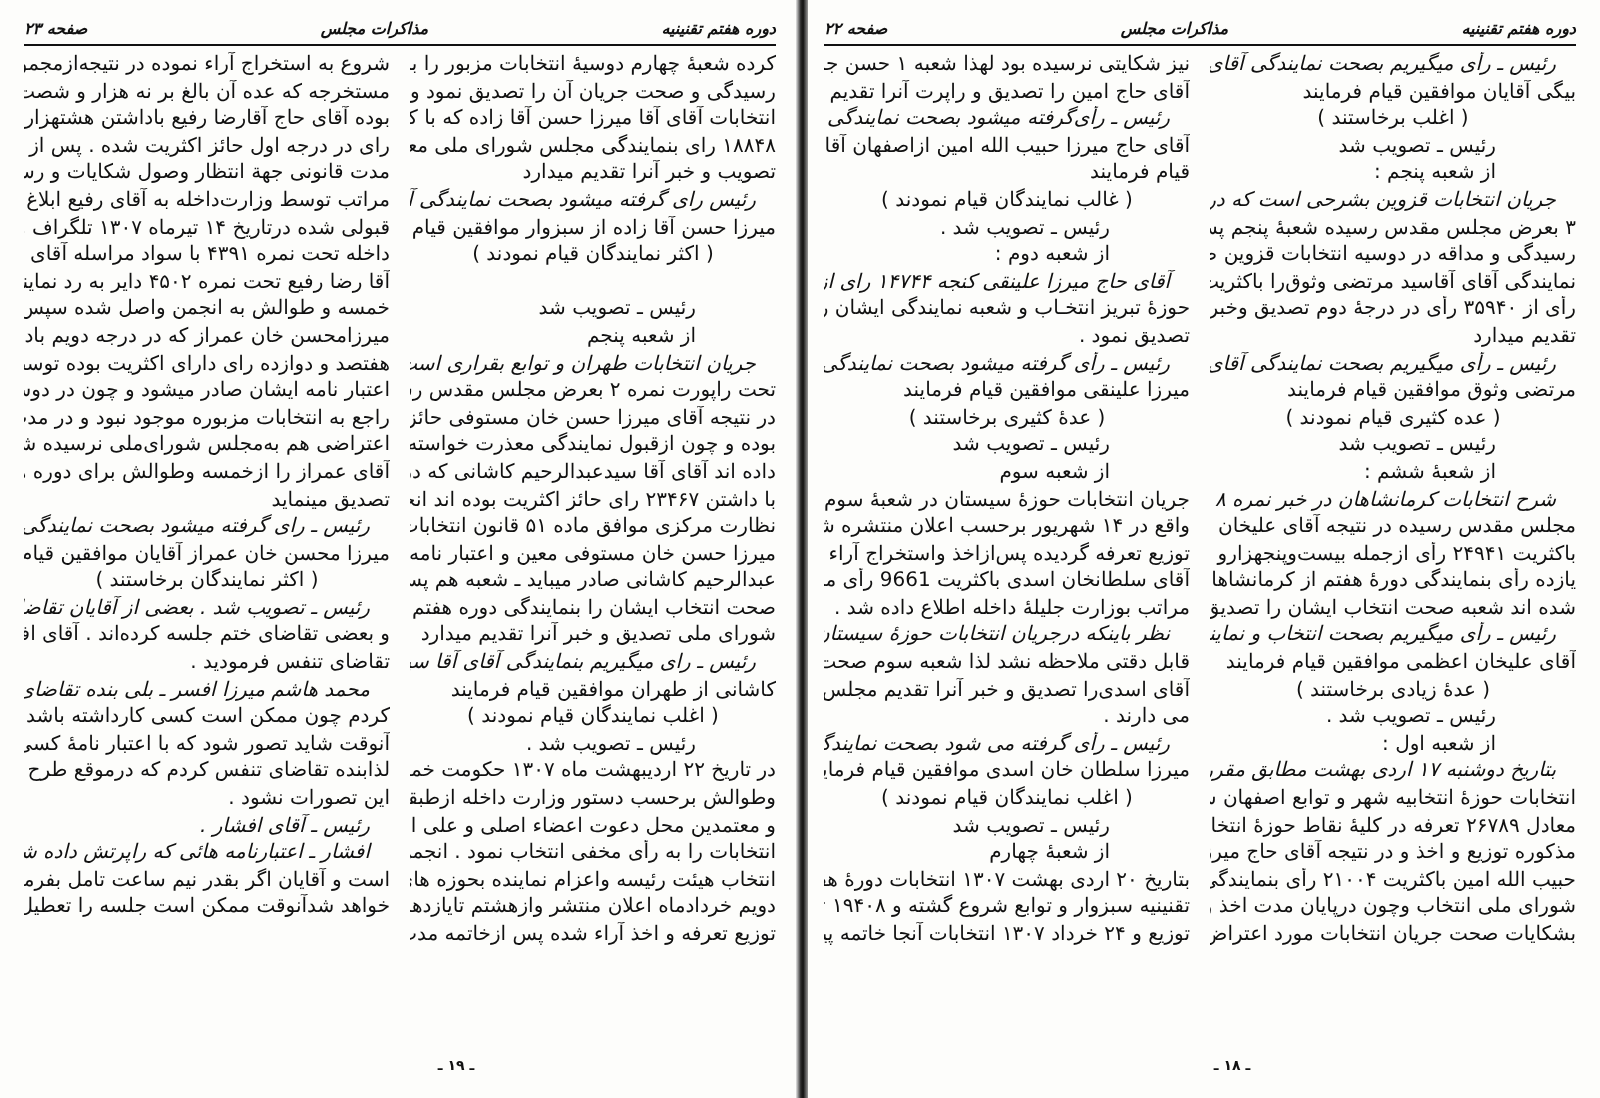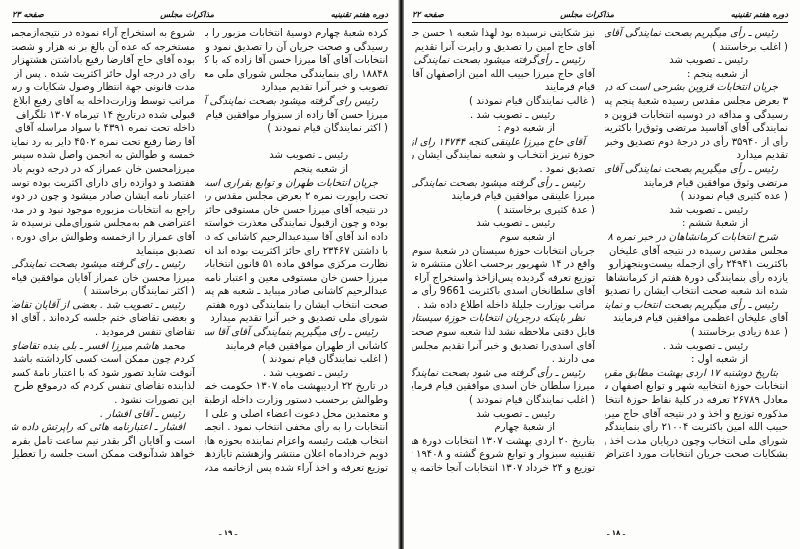--- a/index.html
+++ b/index.html
@@ -10,21 +10,21 @@
   .page.left { width: 398px; padding: 6px 10px 0 12px; }
   .page.right { width: 396px; padding: 6px 12px 0 8px; }
   .gutter { width: 6px; height: 549px; background: linear-gradient(to right, #e6e6e6, #2a2a2a 40%, #111 60%, #9a9a9a); }
   .header { display: flex; justify-content: space-between; align-items: flex-end; height: 14px; font-size: 8px; font-weight: bold; line-height: 10px; }
   .header .h-item { white-space: nowrap; font-style: italic; }
   .rule { height: 0; border-top: 1.4px solid #111; margin-top: 2px; margin-bottom: 3px; }
   .cols { display: flex; flex-direction: row; direction: rtl; gap: 10px; height: 470px; }
   .col { flex: 1; overflow: hidden; font-size: 10px; line-height: 13.6px; text-align: justify; }
   .col .ln { display: block; white-space: nowrap; overflow: hidden; }
   .col .ln.indent { padding-right: 10px; font-style: italic; }
-  .col .ln.center { }
+  .col .ln.center { text-align: center; }
   .col .ln.sub { padding-right: 40px; }
   .footer { position: absolute; bottom: 12px; left: 0; right: 0; text-align: center; font-size: 7px; font-weight: bold; margin-left: 28px; }
   .page.left .footer { padding-left: 30px; }
 </style>
 </head>
 <body>
 
 <div class="spread">
 
   <div class="page left">
@@ -113,20 +113,21 @@
   <div class="page right">
     <div class="header">
       <span class="h-item">دوره هفتم تقنینیه</span>
       <span class="h-item">مذاکرات مجلس</span>
       <span class="h-item">صفحه ۲۲</span>
     </div>
     <div class="rule"></div>
     <div class="cols">
       <div class="col">
           <span class="ln indent">رئیس ـ رأی میگیریم بصحت نمایندگی آقای دیوان</span>
+          <span class="ln">بیگی آقایان موافقین قیام فرمایند</span>
           <span class="ln center">( اغلب برخاستند )</span>
           <span class="ln sub">رئیس ـ تصویب شد</span>
           <span class="ln sub">از شعبه پنجم :</span>
           <span class="ln indent">جریان انتخابات قزوین بشرحی است که در تحت نمره</span>
           <span class="ln">۳ بعرض مجلس مقدس رسیده شعبهٔ پنجم پس از</span>
           <span class="ln">رسیدگی و مداقه در دوسیه انتخابات قزوین صحت</span>
           <span class="ln">نمایندگی آقای آقاسید مرتضی وثوق‌را باکثریت ۳۰۱۶۹</span>
           <span class="ln">رأی از ۳۵۹۴۰ رأی در درجهٔ دوم تصدیق وخبر آنرا</span>
           <span class="ln">تقدیم میدارد</span>
           <span class="ln indent">رئیس ـ رأی میگیریم بصحت نمایندگی آقای آقاسید</span>

